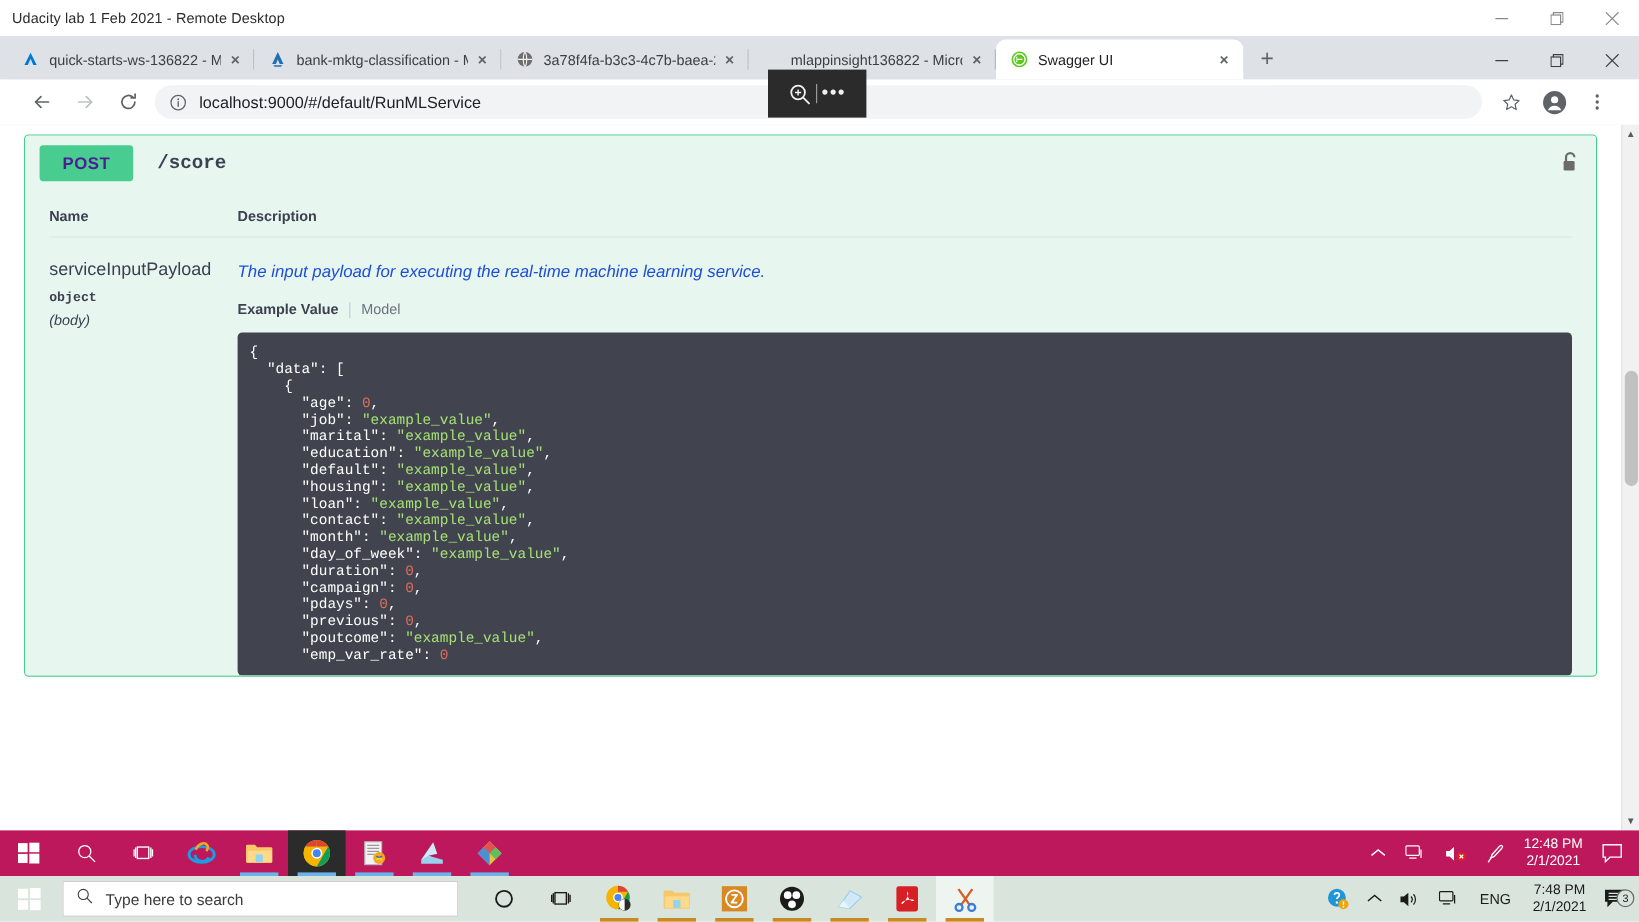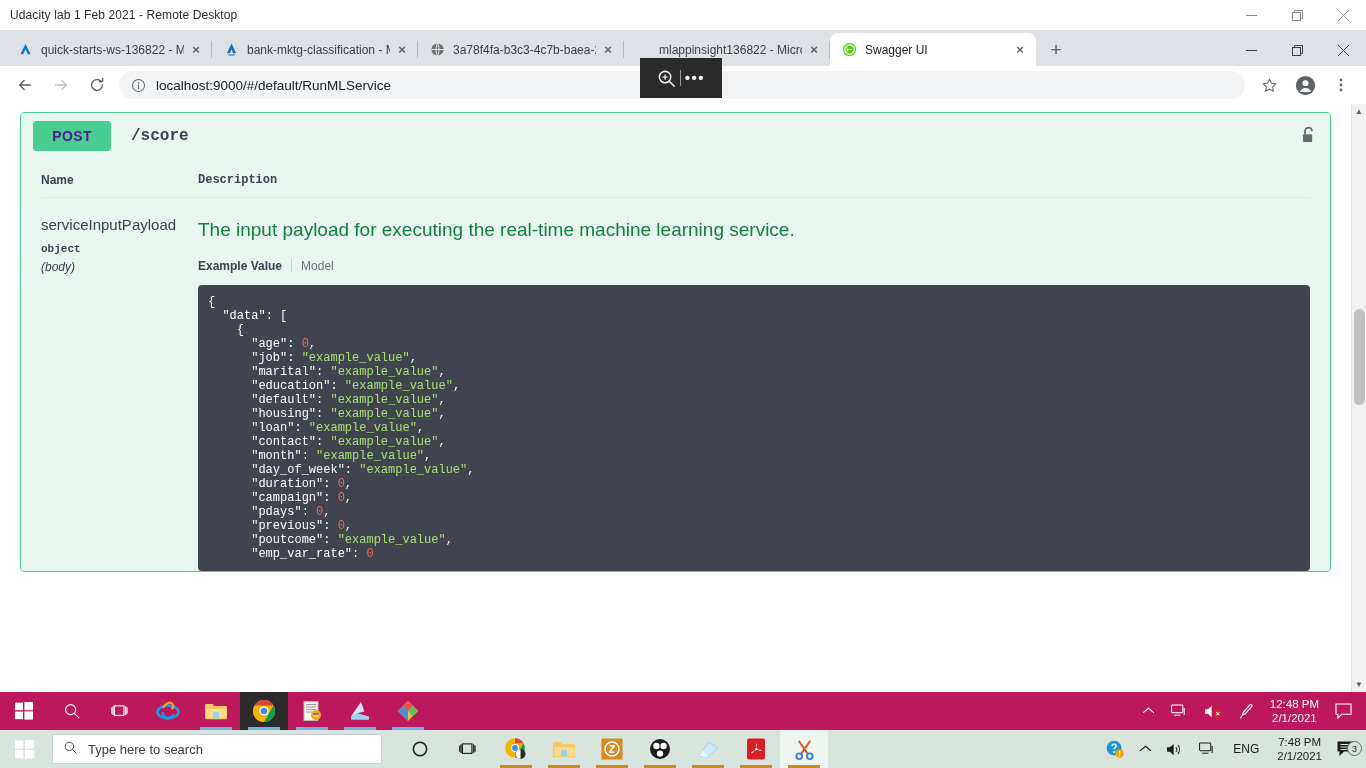--- a/index.html
+++ b/index.html
@@ -107,21 +107,21 @@
   }
   #magnifier-overlay .mg-dots {
     color: #f1f1f1; font-size: 15px; letter-spacing: 1.5px;
     line-height: 8px; font-weight: 700;
   }
 
   
   #toolbar {
     height: 38px; background: #ffffff;
     display: flex; align-items: center;
-    padding: 0 7px;
+    padding: 0 17px;
   }
   .tb-btn {
     width: 30px; height: 30px; margin: 0 3px;
     display: flex; align-items: center; justify-content: center;
     color: #5f6368;
   }
   .tb-btn.dim { color: #bdc1c6; }
   #omnibox {
     flex: 1 1 auto; height: 28px; margin: 0 6px 0 4px;
     background: #f1f3f4; border-radius: 14px;
@@ -207,38 +207,38 @@
   #params-table {
     padding: 0 20px;
     background: #e8f6f0;
   }
   #ptab-head {
     display: flex;
     padding: 14px 0 10px 0;
     border-bottom: 1px solid #dfe8e3;
   }
   #ptab-head .c1 { width: 157px; font-size: 12px; font-weight: 700; color: #3b4151; }
-  #ptab-head .c2 { font-size: 12px; font-weight: 700; color: #3b4151; font-family: Liberation Mono, monospace; }
+  #ptab-head .c2 { font-size: 12px; font-weight: 700; color: #3b4151; }
   #ptab-row { display: flex; padding-top: 18px; }
   #ptab-row .c1 { width: 157px; }
   #ptab-row .c2 { flex: 1 1 auto; }
   .param-name {
     font-size: 15px; color: #3b4151; line-height: 1.25;
   }
   .param-type {
     font-size: 11px; font-weight: 700; color: #3b4151;
     font-family: "Liberation Mono", monospace;
     margin-top: 8px;
   }
   .param-in {
     font-size: 12px; font-style: italic; color: #3b4151;
     margin-top: 5px;
   }
   .param-desc {
-    font-size: 19px; color: #15803d; line-height: 1.5;
+    font-size: 14px; color: #1d4ed8; line-height: 1.5; font-style: italic;
   }
   #ex-tabs {
     display: flex; align-items: center;
     margin-top: 14px; font-size: 12px;
   }
   #ex-tabs .et { color: #3b4151; font-weight: 700; }
   #ex-tabs .et.inactive { font-weight: 400; color: #6b7280; }
   #ex-tabs .et-sep {
     width: 1px; height: 13px; background: #c5cdd6; margin: 0 9px;
   }

